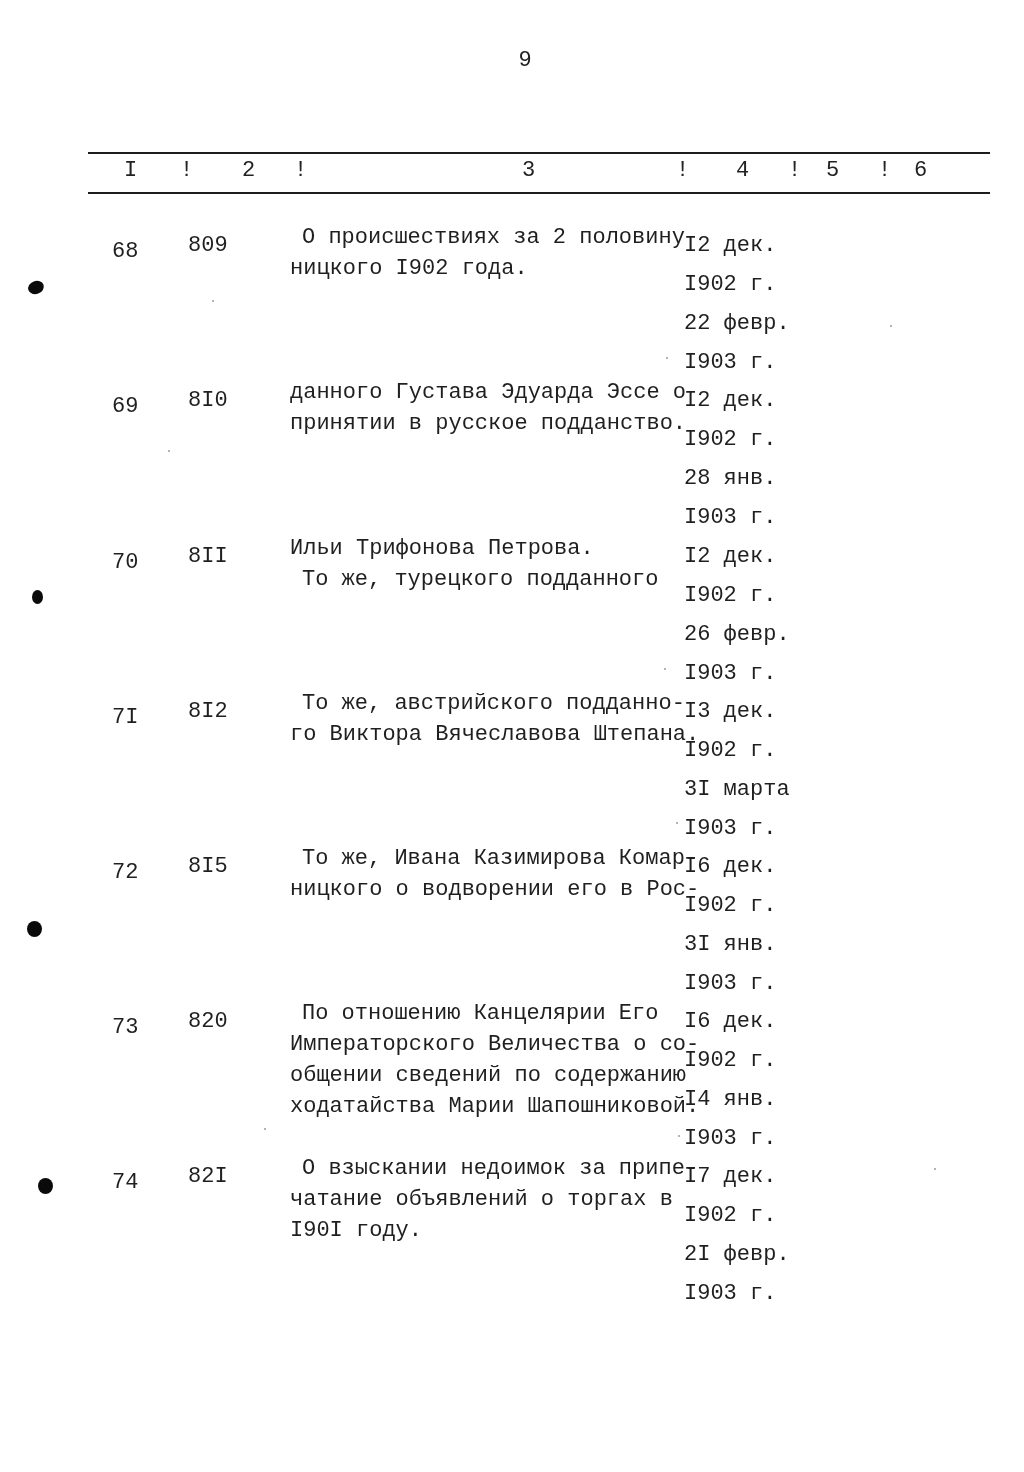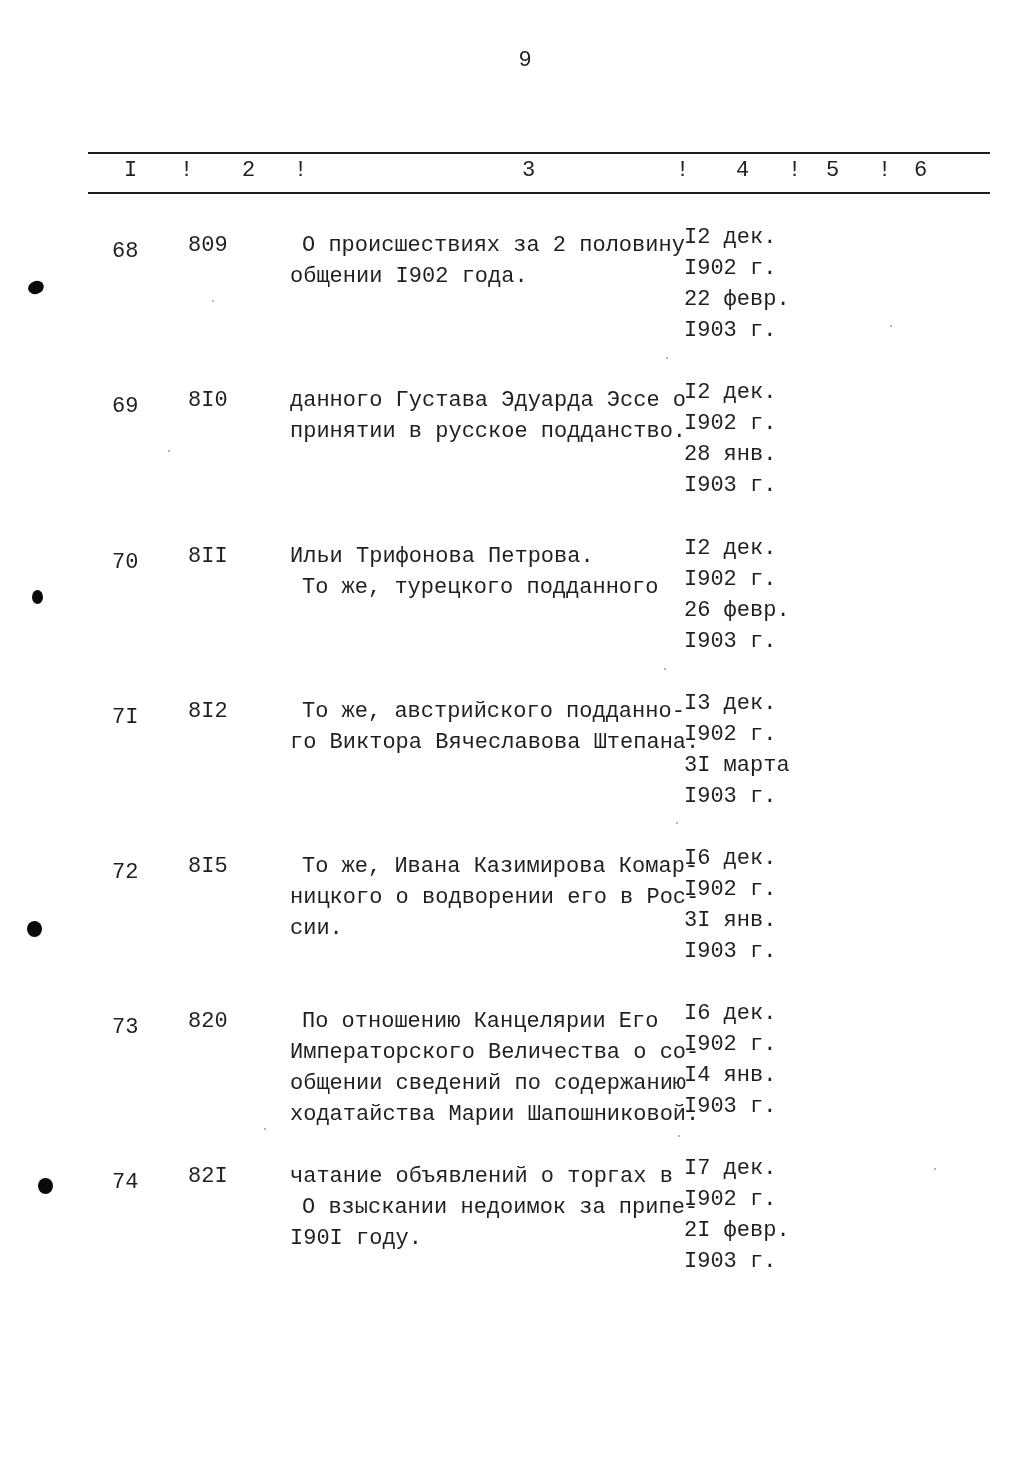--- a/index.html
+++ b/index.html
@@ -62,34 +62,35 @@
       top: 14px;
     }
     .entry .case {
       position: absolute;
       left: 188px;
       top: 8px;
     }
     .entry .title {
       position: absolute;
       left: 290px;
-      top: 8px;
+      top: 0;
       width: 400px;
     }
     .entry .title div {
       white-space: pre;
     }
     .entry .dates {
       position: absolute;
       left: 684px;
       top: 0;
       width: 120px;
     }
     .entry .dates div {
       white-space: pre;
+      margin-top: 8px;
     }
 
     .punch {
       position: absolute;
       background: #0a0a0a;
       border-radius: 50%;
     }
     .speck {
       position: absolute;
       width: 2px;
@@ -119,21 +120,21 @@
   <span style="left:914px">6</span>
 </div>
 
 <div class="rule bottom"></div>
 
 <div class="entry" style="top:222px">
   <div class="num">68</div>
   <div class="case">809</div>
   <div class="title" style="left:290px">
     <div style="padding-left:12px">О происшествиях за 2 половину</div>
-    <div>общении I902 года.</div>
+    <div>ницкого I902 года.</div>
   </div>
   <div class="dates">
     <div>I2 дек.</div>
     <div>I902 г.</div>
     <div>22 февр.</div>
     <div>I903 г.</div>
   </div>
 </div>
 
 <div class="entry" style="top:377px">
@@ -180,21 +181,20 @@
     <div>I903 г.</div>
   </div>
 </div>
 
 <div class="entry" style="top:843px">
   <div class="num">72</div>
   <div class="case">8I5</div>
   <div class="title">
     <div style="padding-left:12px">То же, Ивана Казимирова Комар-</div>
     <div>ницкого о водворении его в Рос-</div>
-    <div>сии.</div>
   </div>
   <div class="dates">
     <div>I6 дек.</div>
     <div>I902 г.</div>
     <div>3I янв.</div>
     <div>I903 г.</div>
   </div>
 </div>
 
 <div class="entry" style="top:998px">
@@ -211,22 +211,22 @@
     <div>I902 г.</div>
     <div>I4 янв.</div>
     <div>I903 г.</div>
   </div>
 </div>
 
 <div class="entry" style="top:1153px">
   <div class="num">74</div>
   <div class="case">82I</div>
   <div class="title">
+    <div style="padding-left:12px">О взыскании недоимок за припе-</div>
     <div>чатание объявлений о торгах в</div>
-    <div style="padding-left:12px">О взыскании недоимок за припе-</div>
     <div>I90I году.</div>
   </div>
   <div class="dates">
     <div>I7 дек.</div>
     <div>I902 г.</div>
     <div>2I февр.</div>
     <div>I903 г.</div>
   </div>
 </div>
 

